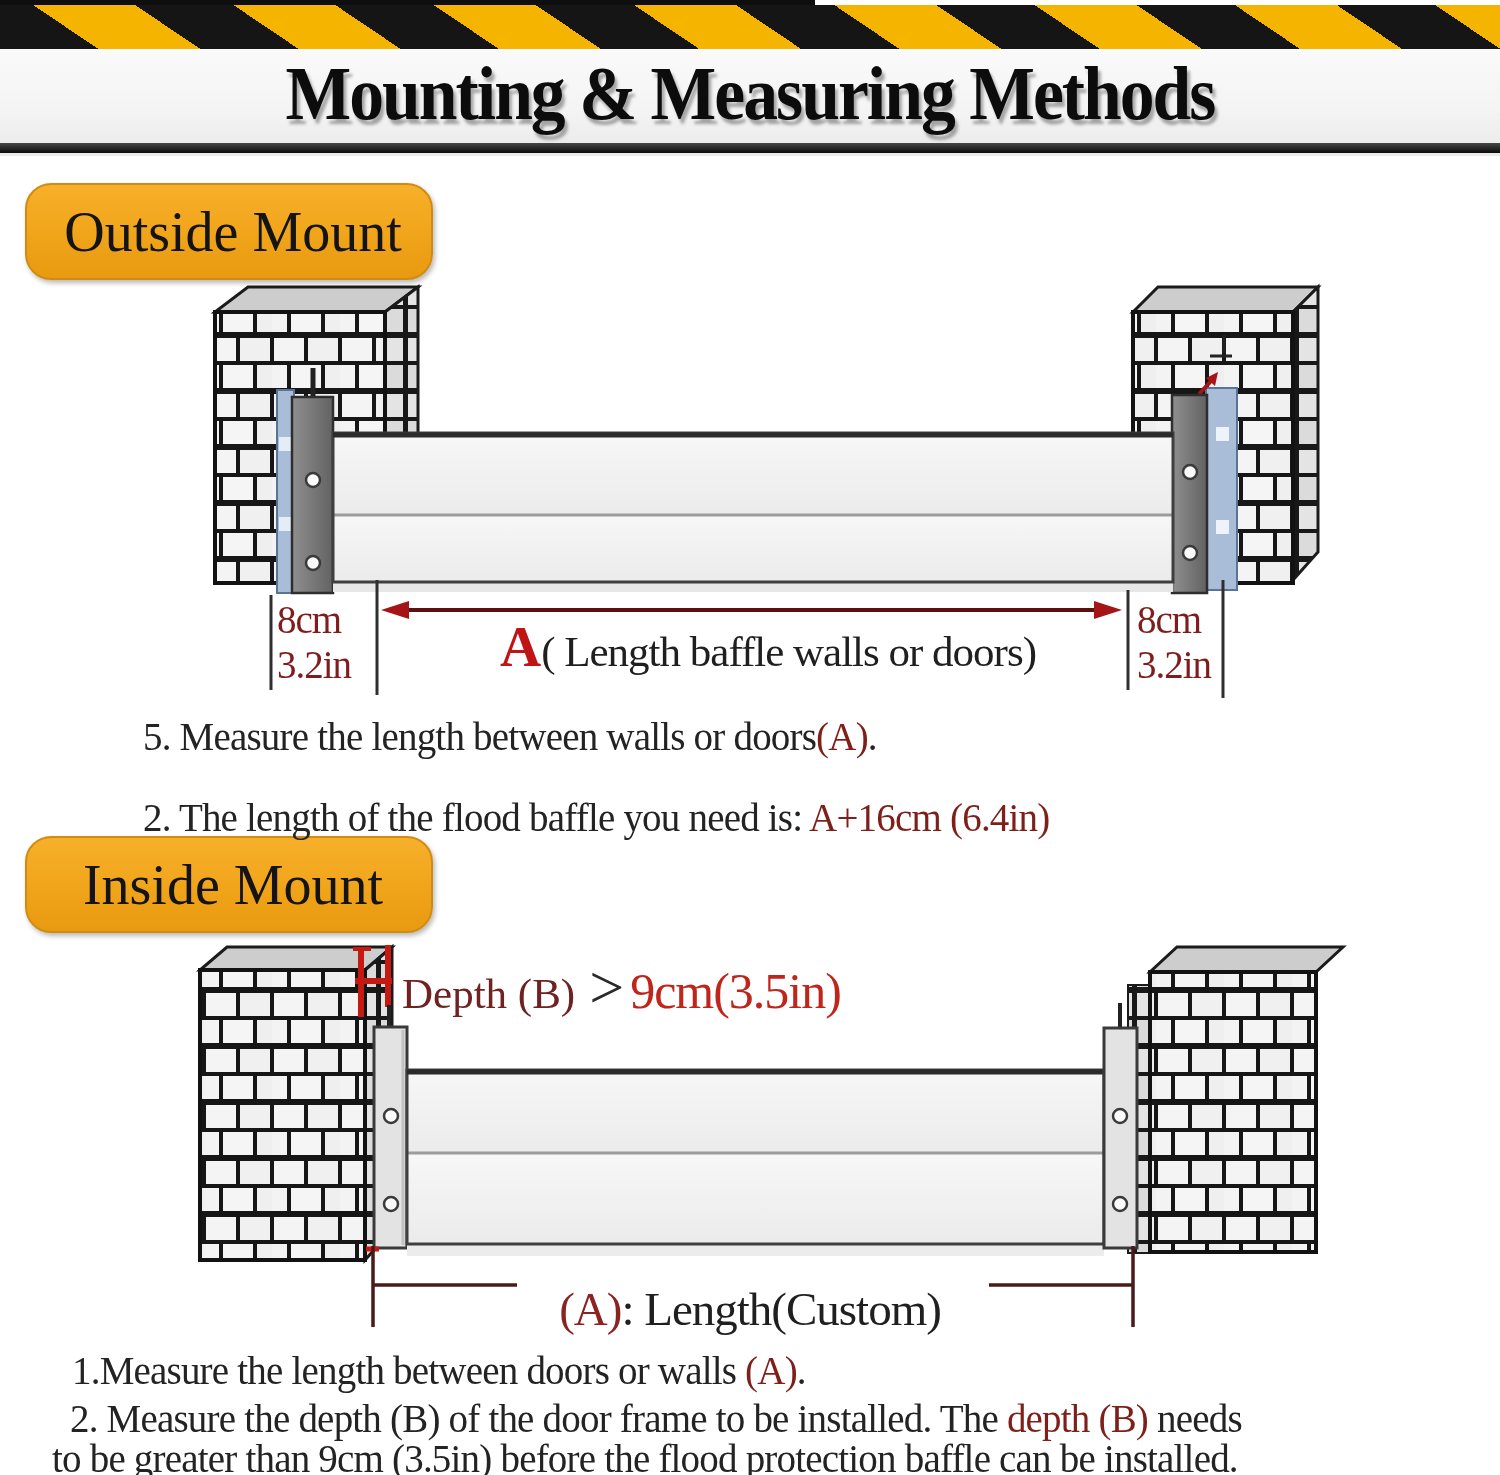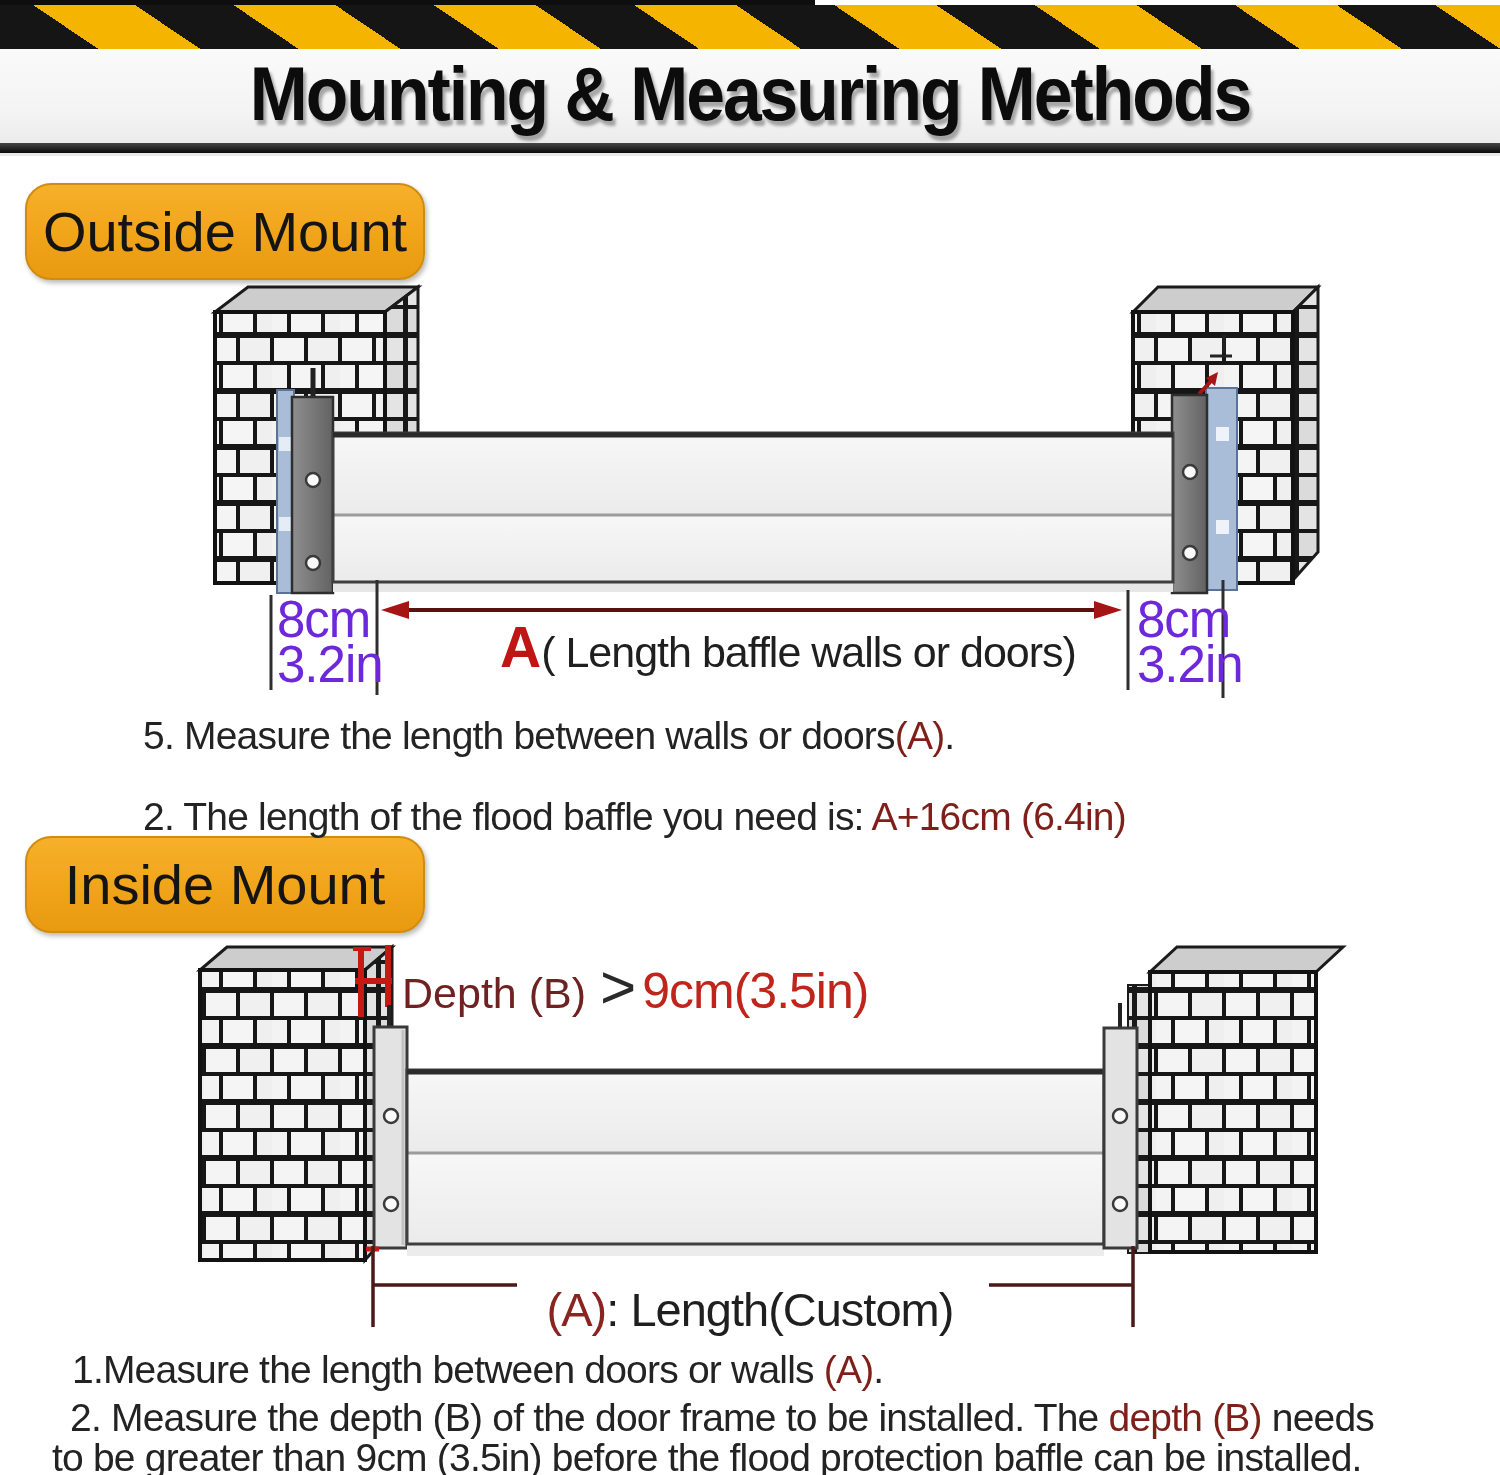--- a/index.html
+++ b/index.html
@@ -1,46 +1,46 @@
 <!DOCTYPE html>
 <html><head>
 <meta charset="utf-8">
 <style>
   html,body{margin:0;padding:0;background:#fff;}
   .page{position:relative;width:1500px;height:1475px;overflow:hidden;background:#fff;
-        font-family:Liberation Sans, sans-serif;color:#222;}
+        font-family:Liberation Serif, serif;color:#222;}
 
   
   .banner{position:absolute;top:0;left:0;width:1500px;height:156px;
           background:linear-gradient(180deg,#ffffff 0%,#f4f4f4 70%,#e9e9e9 100%);}
   .banner-topbar{position:absolute;top:0;left:0;width:815px;height:7px;background:#0e0e0e;}
   .stripes{position:absolute;top:5px;left:0;width:1500px;height:44px;
            background:repeating-linear-gradient(34deg,#151515 0 55px,#f5b400 55px 112px);}
   .banner-title{position:absolute;top:54px;left:0;width:1500px;text-align:center;
                 font-size:71px;font-weight:bold;letter-spacing:-2px;color:#0c0c0c;
                 text-shadow:3px 4px 3px rgba(100,100,100,.55);transform:scale(.98,1.06);}
   .banner-botbar{position:absolute;top:143px;left:0;width:1500px;height:10px;
                  background:linear-gradient(180deg,#474747,#0a0a0a);}
 
   
   .badge{position:absolute;left:25px;width:396px;height:93px;border-radius:26px;
          background:linear-gradient(180deg,#f7b02a 0%,#f0a41a 55%,#e89a10 100%);
          border:2px solid #d08c12;box-shadow:2px 3px 5px rgba(0,0,0,.28);
          display:flex;align-items:center;justify-content:center;
-         font-size:56px;color:#141414;letter-spacing:0;}
+         font-size:56px;color:#141414;letter-spacing:0;padding-left:8px;}
   .badge-outside{top:183px;}
   .badge-inside{top:836px;}
 
   
   .diag{position:absolute;left:0;}
   #diagram1{top:280px;}
   #diagram2{top:935px;}
 
   
-  .dimblock{position:absolute;font-size:51px;color:#6d28d9;line-height:45px;letter-spacing:-1px;}
+  .dimblock{position:absolute;font-size:39px;color:#7f1d1d;line-height:45px;letter-spacing:-1px;}
   .dim-left1{left:277px;top:597px;}
   .dim-right1{left:1137px;top:597px;}
   .alabel{position:absolute;left:500px;top:618px;display:flex;align-items:baseline;}
   .alabel .bigA{font-size:57px;font-weight:bold;color:#c11414;line-height:58px;}
   .alabel .rest{font-size:43px;color:#1f1f1f;letter-spacing:-1px;}
 
   .depthlabel{position:absolute;left:402px;top:962px;display:flex;align-items:baseline;}
   .depthlabel .pfx{font-size:43px;color:#6e2222;letter-spacing:0;}
   .depthlabel .gt{font-size:62px;color:#2a2a2a;margin:0 6px 0 14px;line-height:50px;}
   .depthlabel .val{font-size:50px;color:#c0251c;letter-spacing:-1px;}

